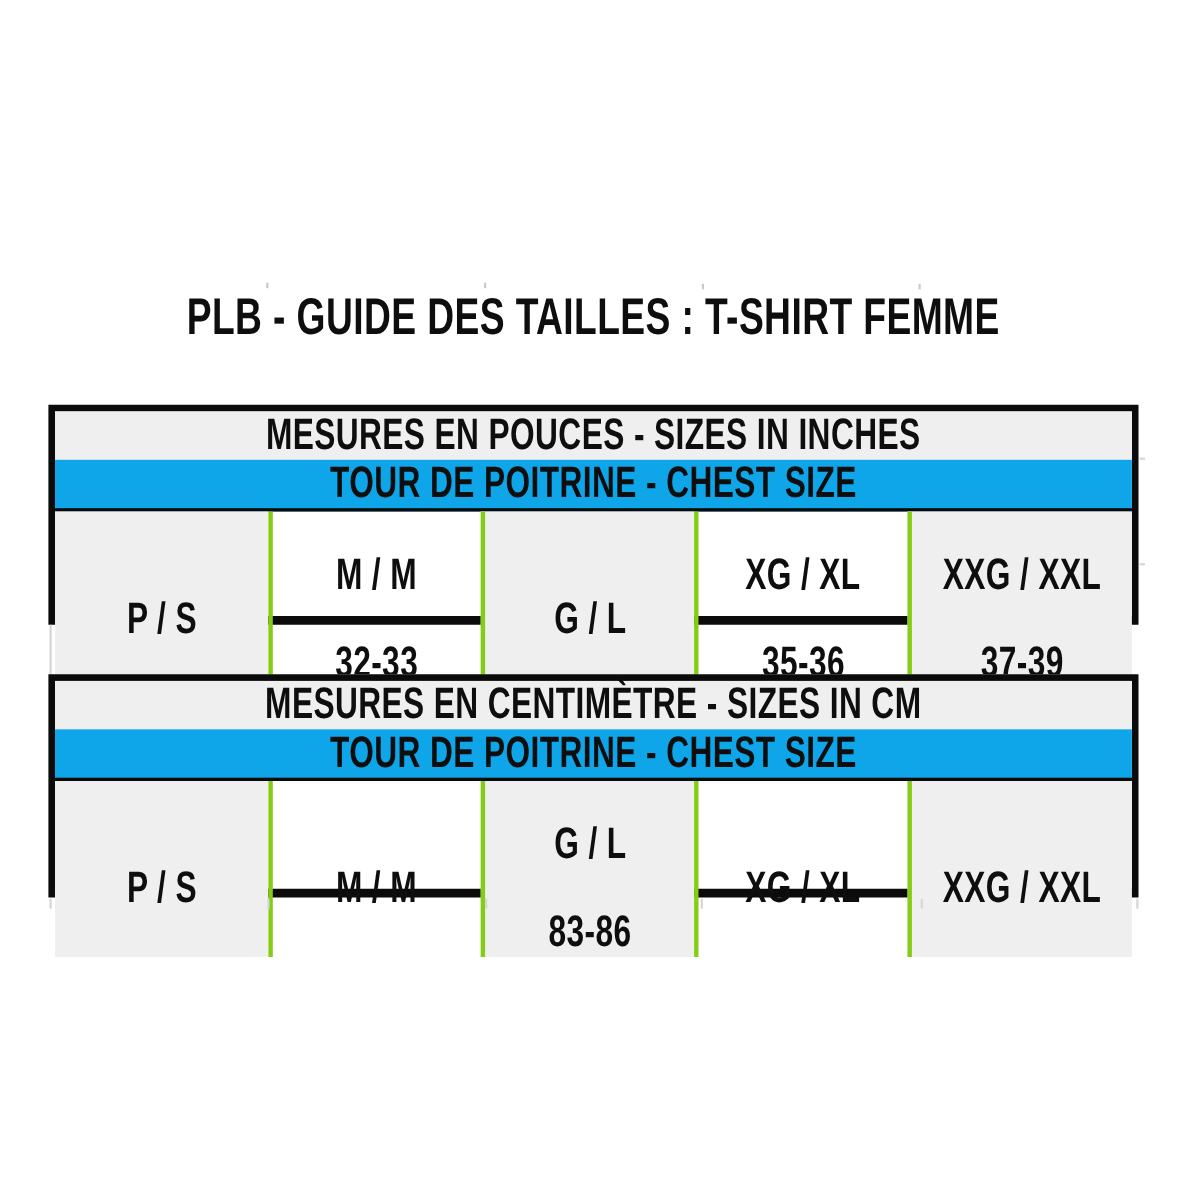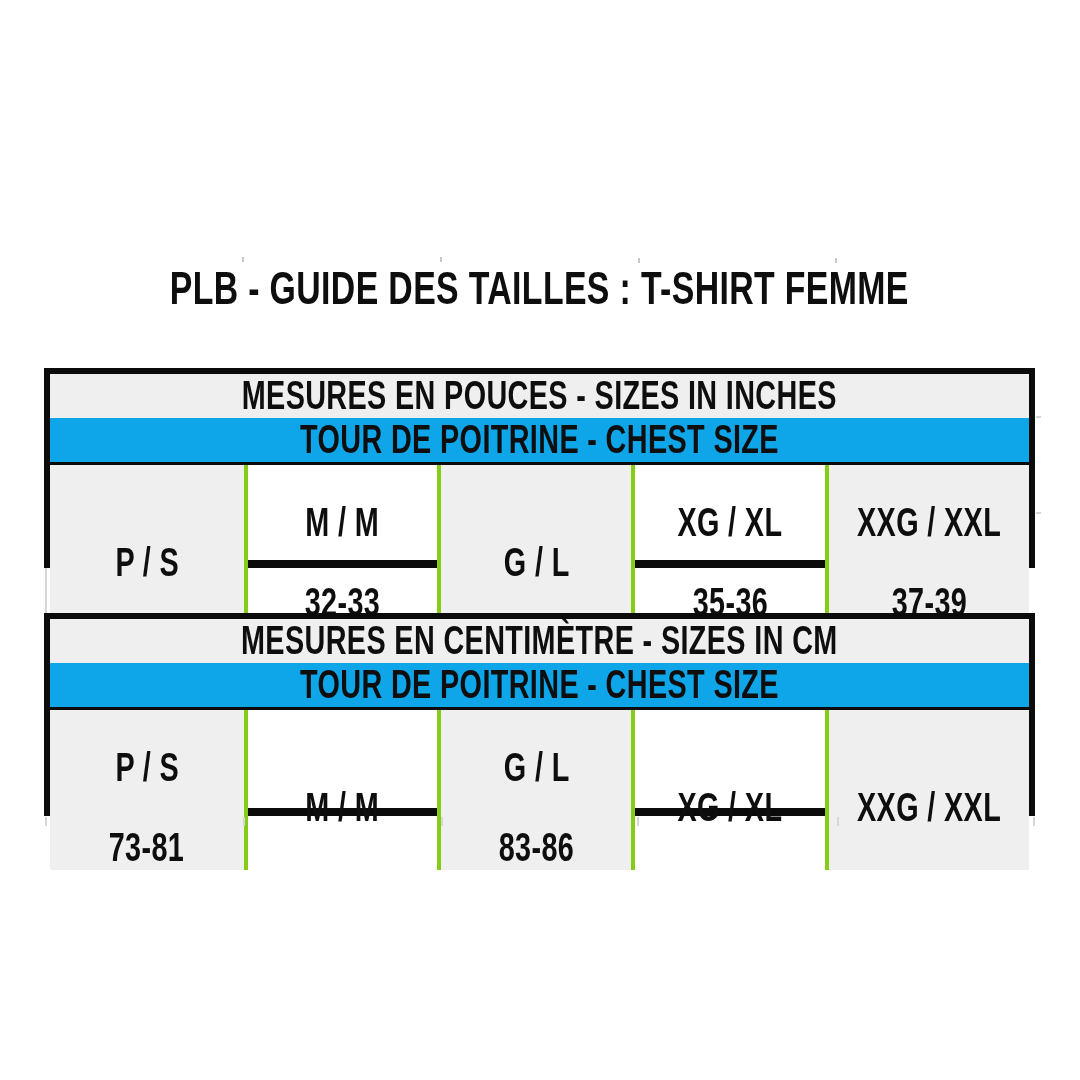--- a/index.html
+++ b/index.html
@@ -137,23 +137,20 @@
       <span class="ctext">MESURES EN CENTIMÈTRE - SIZES IN CM</span>
     </div>
     <div class="hrow h2">
       <span class="ctext">TOUR DE POITRINE - CHEST SIZE</span>
     </div>
     <div class="sizes">
       <div class="cell shade">
         <div class="line">
             <span class="ctext">P / S</span>
           </div>
-        <div class="line">
-            <span class="ctext">73-81</span>
-          </div>
       </div>
       <div class="cell">
         <div class="line">
             <span class="ctext">M / M</span>
           </div>
       </div>
       <div class="cell shade">
         <div class="line">
             <span class="ctext">G / L</span>
           </div>

